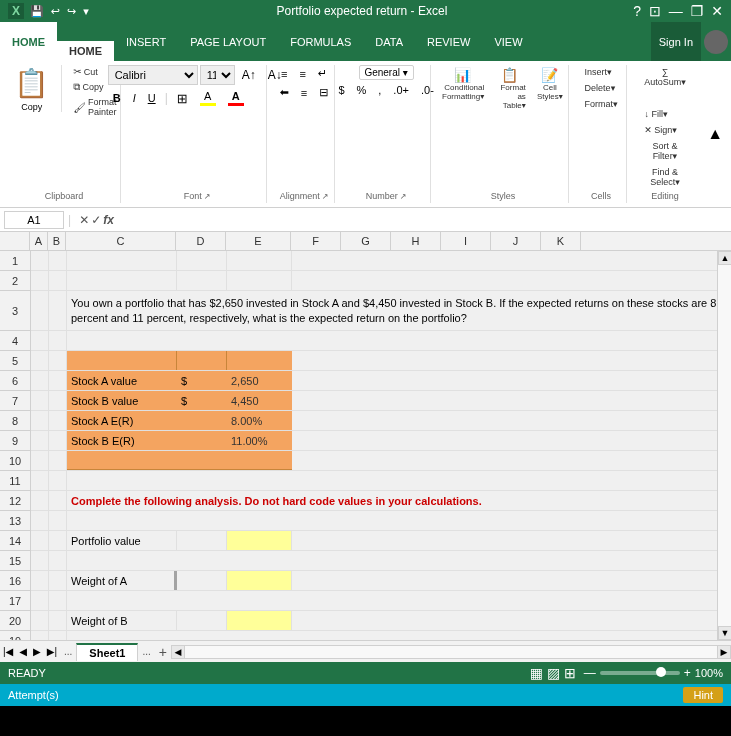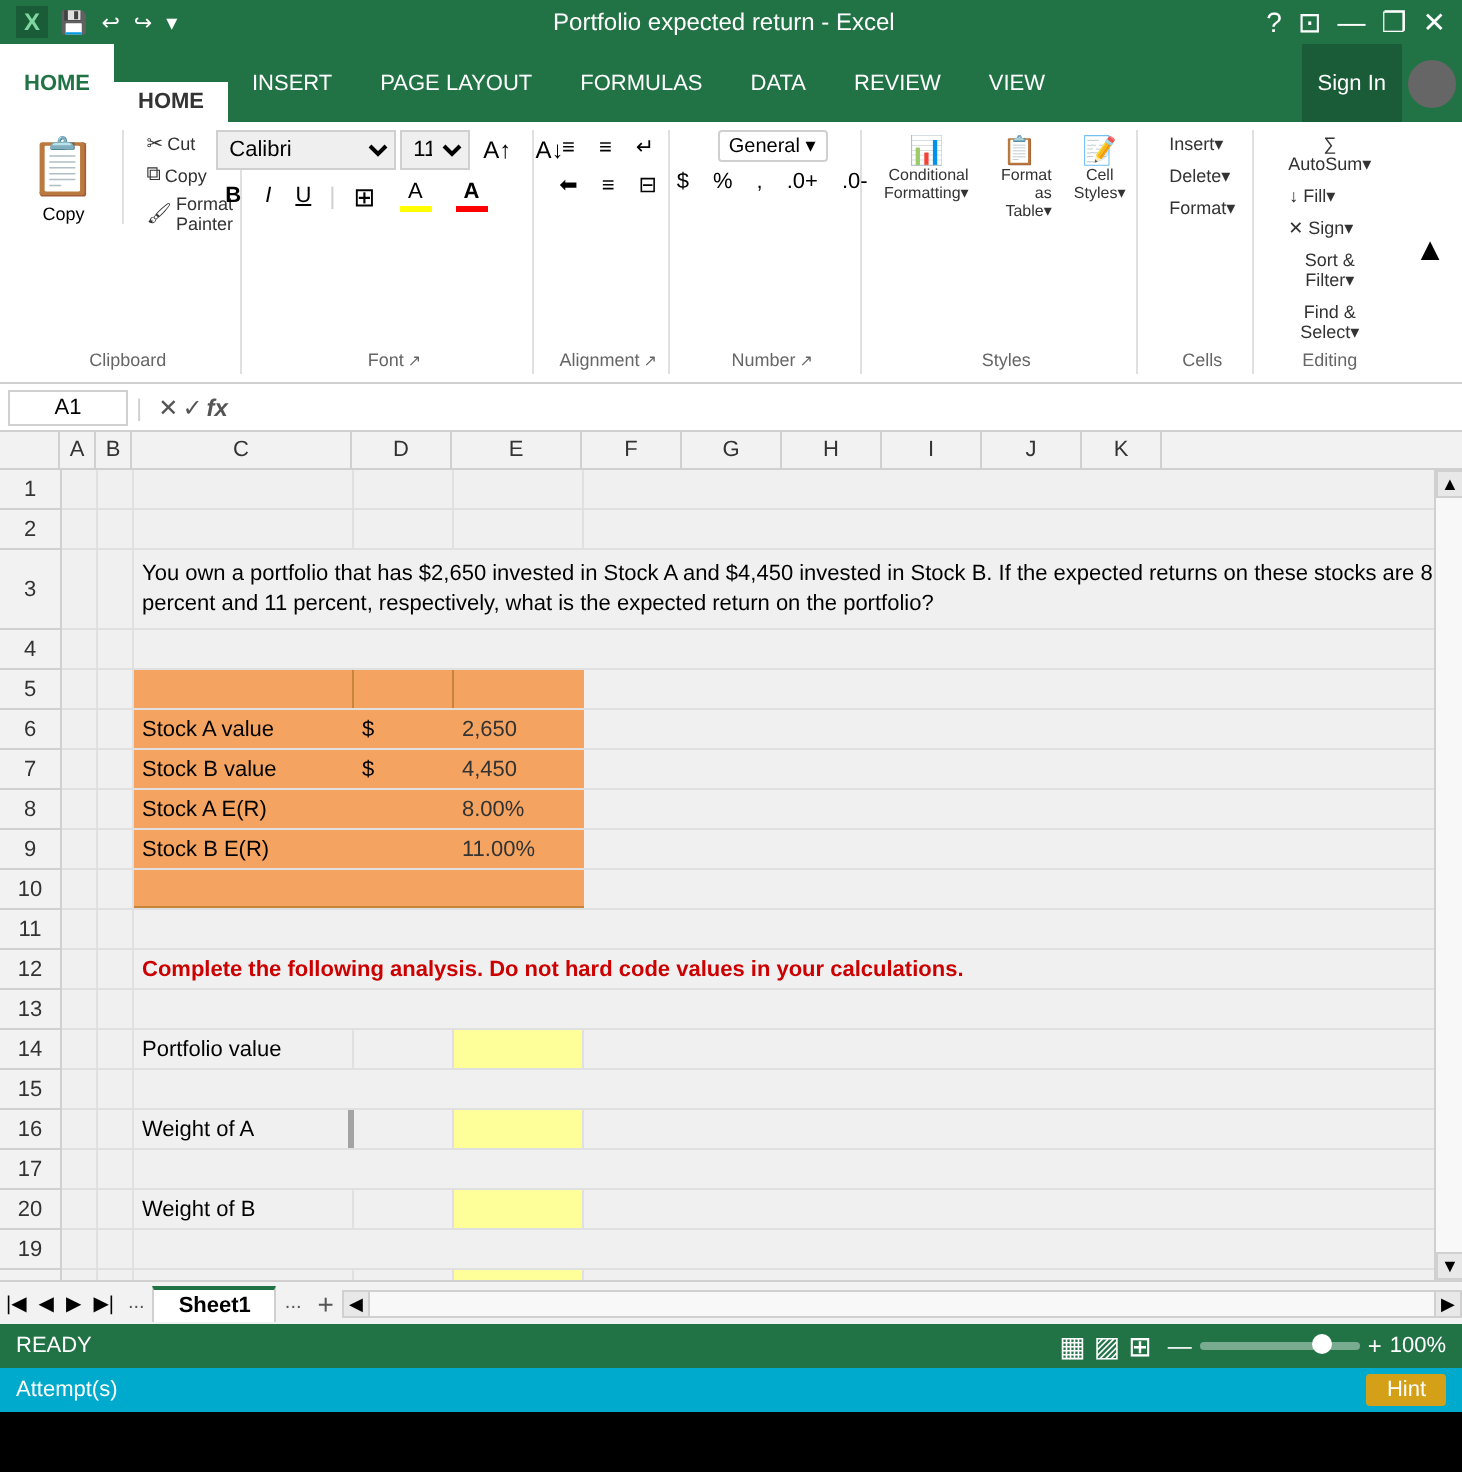--- a/index.html
+++ b/index.html
@@ -234,21 +234,21 @@
         <button class="ribbon-btn" style="font-size:9px;">Insert▾</button>
         <button class="ribbon-btn" style="font-size:9px;">Delete▾</button>
         <button class="ribbon-btn" style="font-size:9px;">Format▾</button>
       </div>
       <div class="ribbon-group-label">Cells</div>
     </div>
 
     <div class="ribbon-group" style="min-width:55px; border-right:none;">
       <div class="ribbon-group-content" style="flex-direction:column;gap:2px;">
         <button class="ribbon-btn" style="font-size:9px;">∑ AutoSum▾</button>
-        <button class="ribbon-btn" style="font-size:9px;">↓ Fill▾</button>
+        <button class="ribbon-btn" style="font-size:9px;margin-top:16px;">↓ Fill▾</button>
         <button class="ribbon-btn" style="font-size:9px;">✕ Sign▾</button>
         <button class="ribbon-btn" style="font-size:9px;">Sort &amp; Filter▾</button>
         <button class="ribbon-btn" style="font-size:9px;">Find &amp; Select▾</button>
       </div>
       <div class="ribbon-group-label">Editing</div>
     </div>
 
     <div style="display:flex;align-items:center;padding-left:4px;">
       <button style="border:none;background:none;font-size:16px;cursor:pointer;">▲</button>
     </div>

